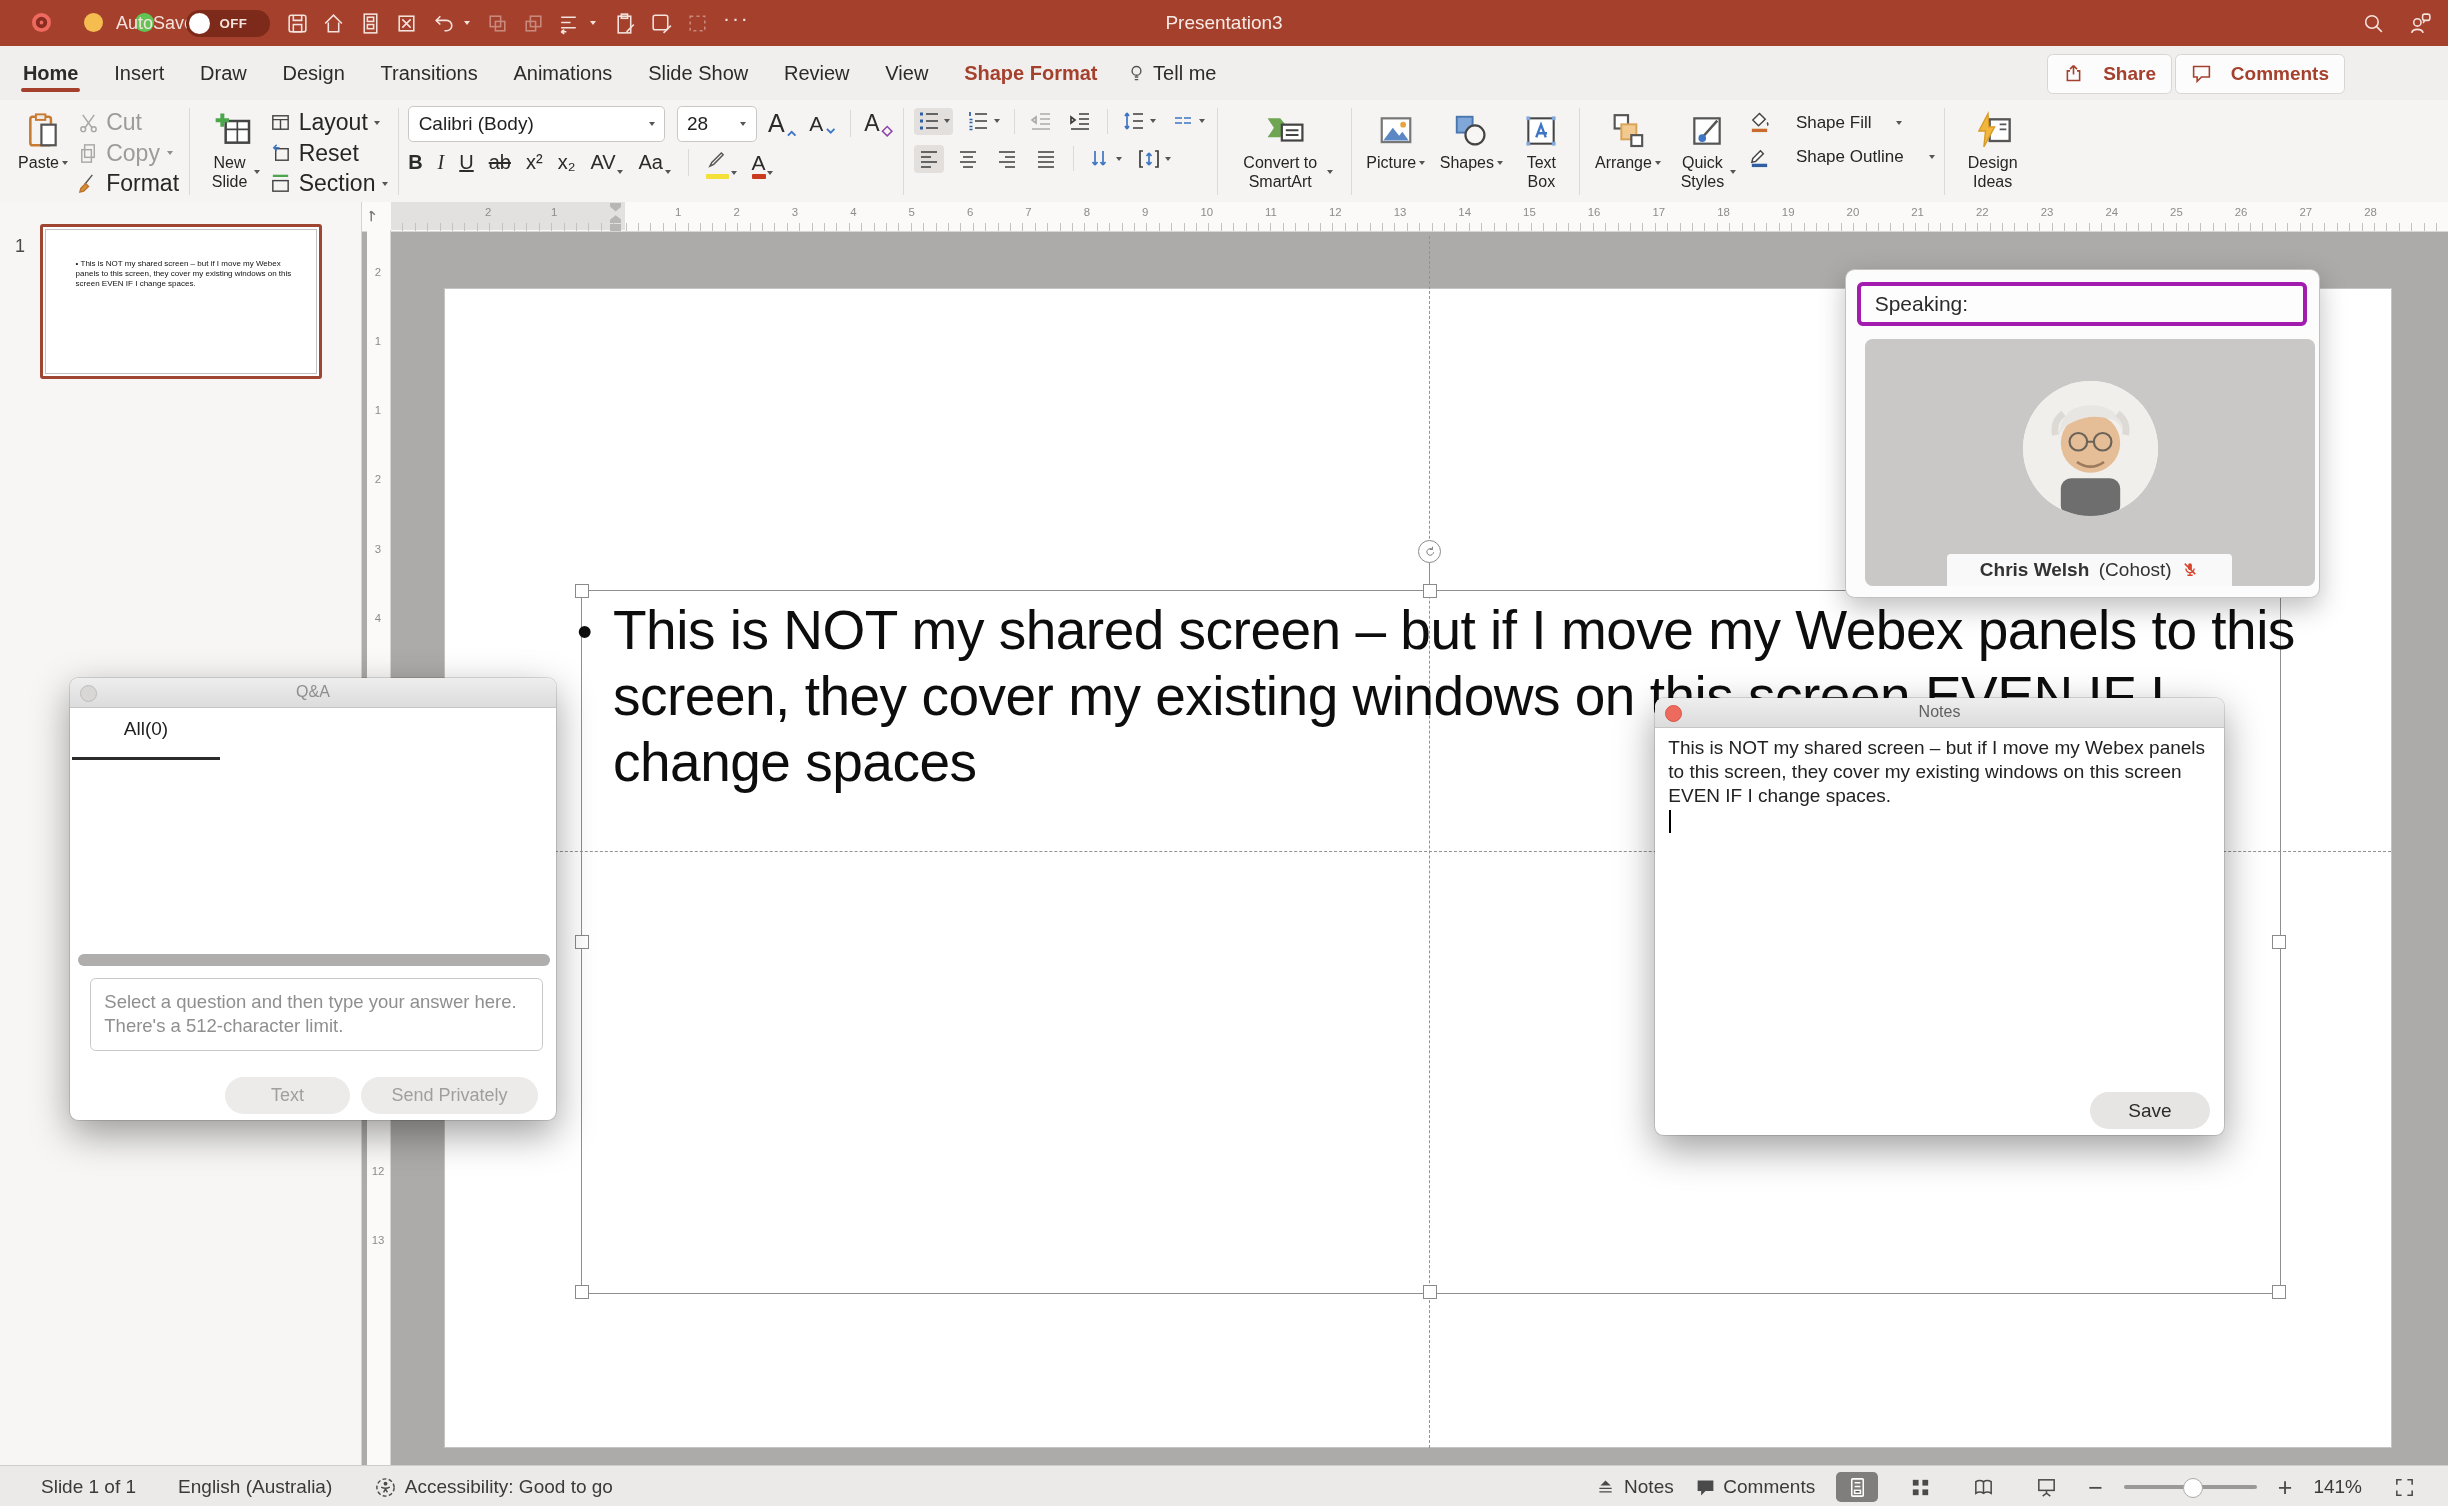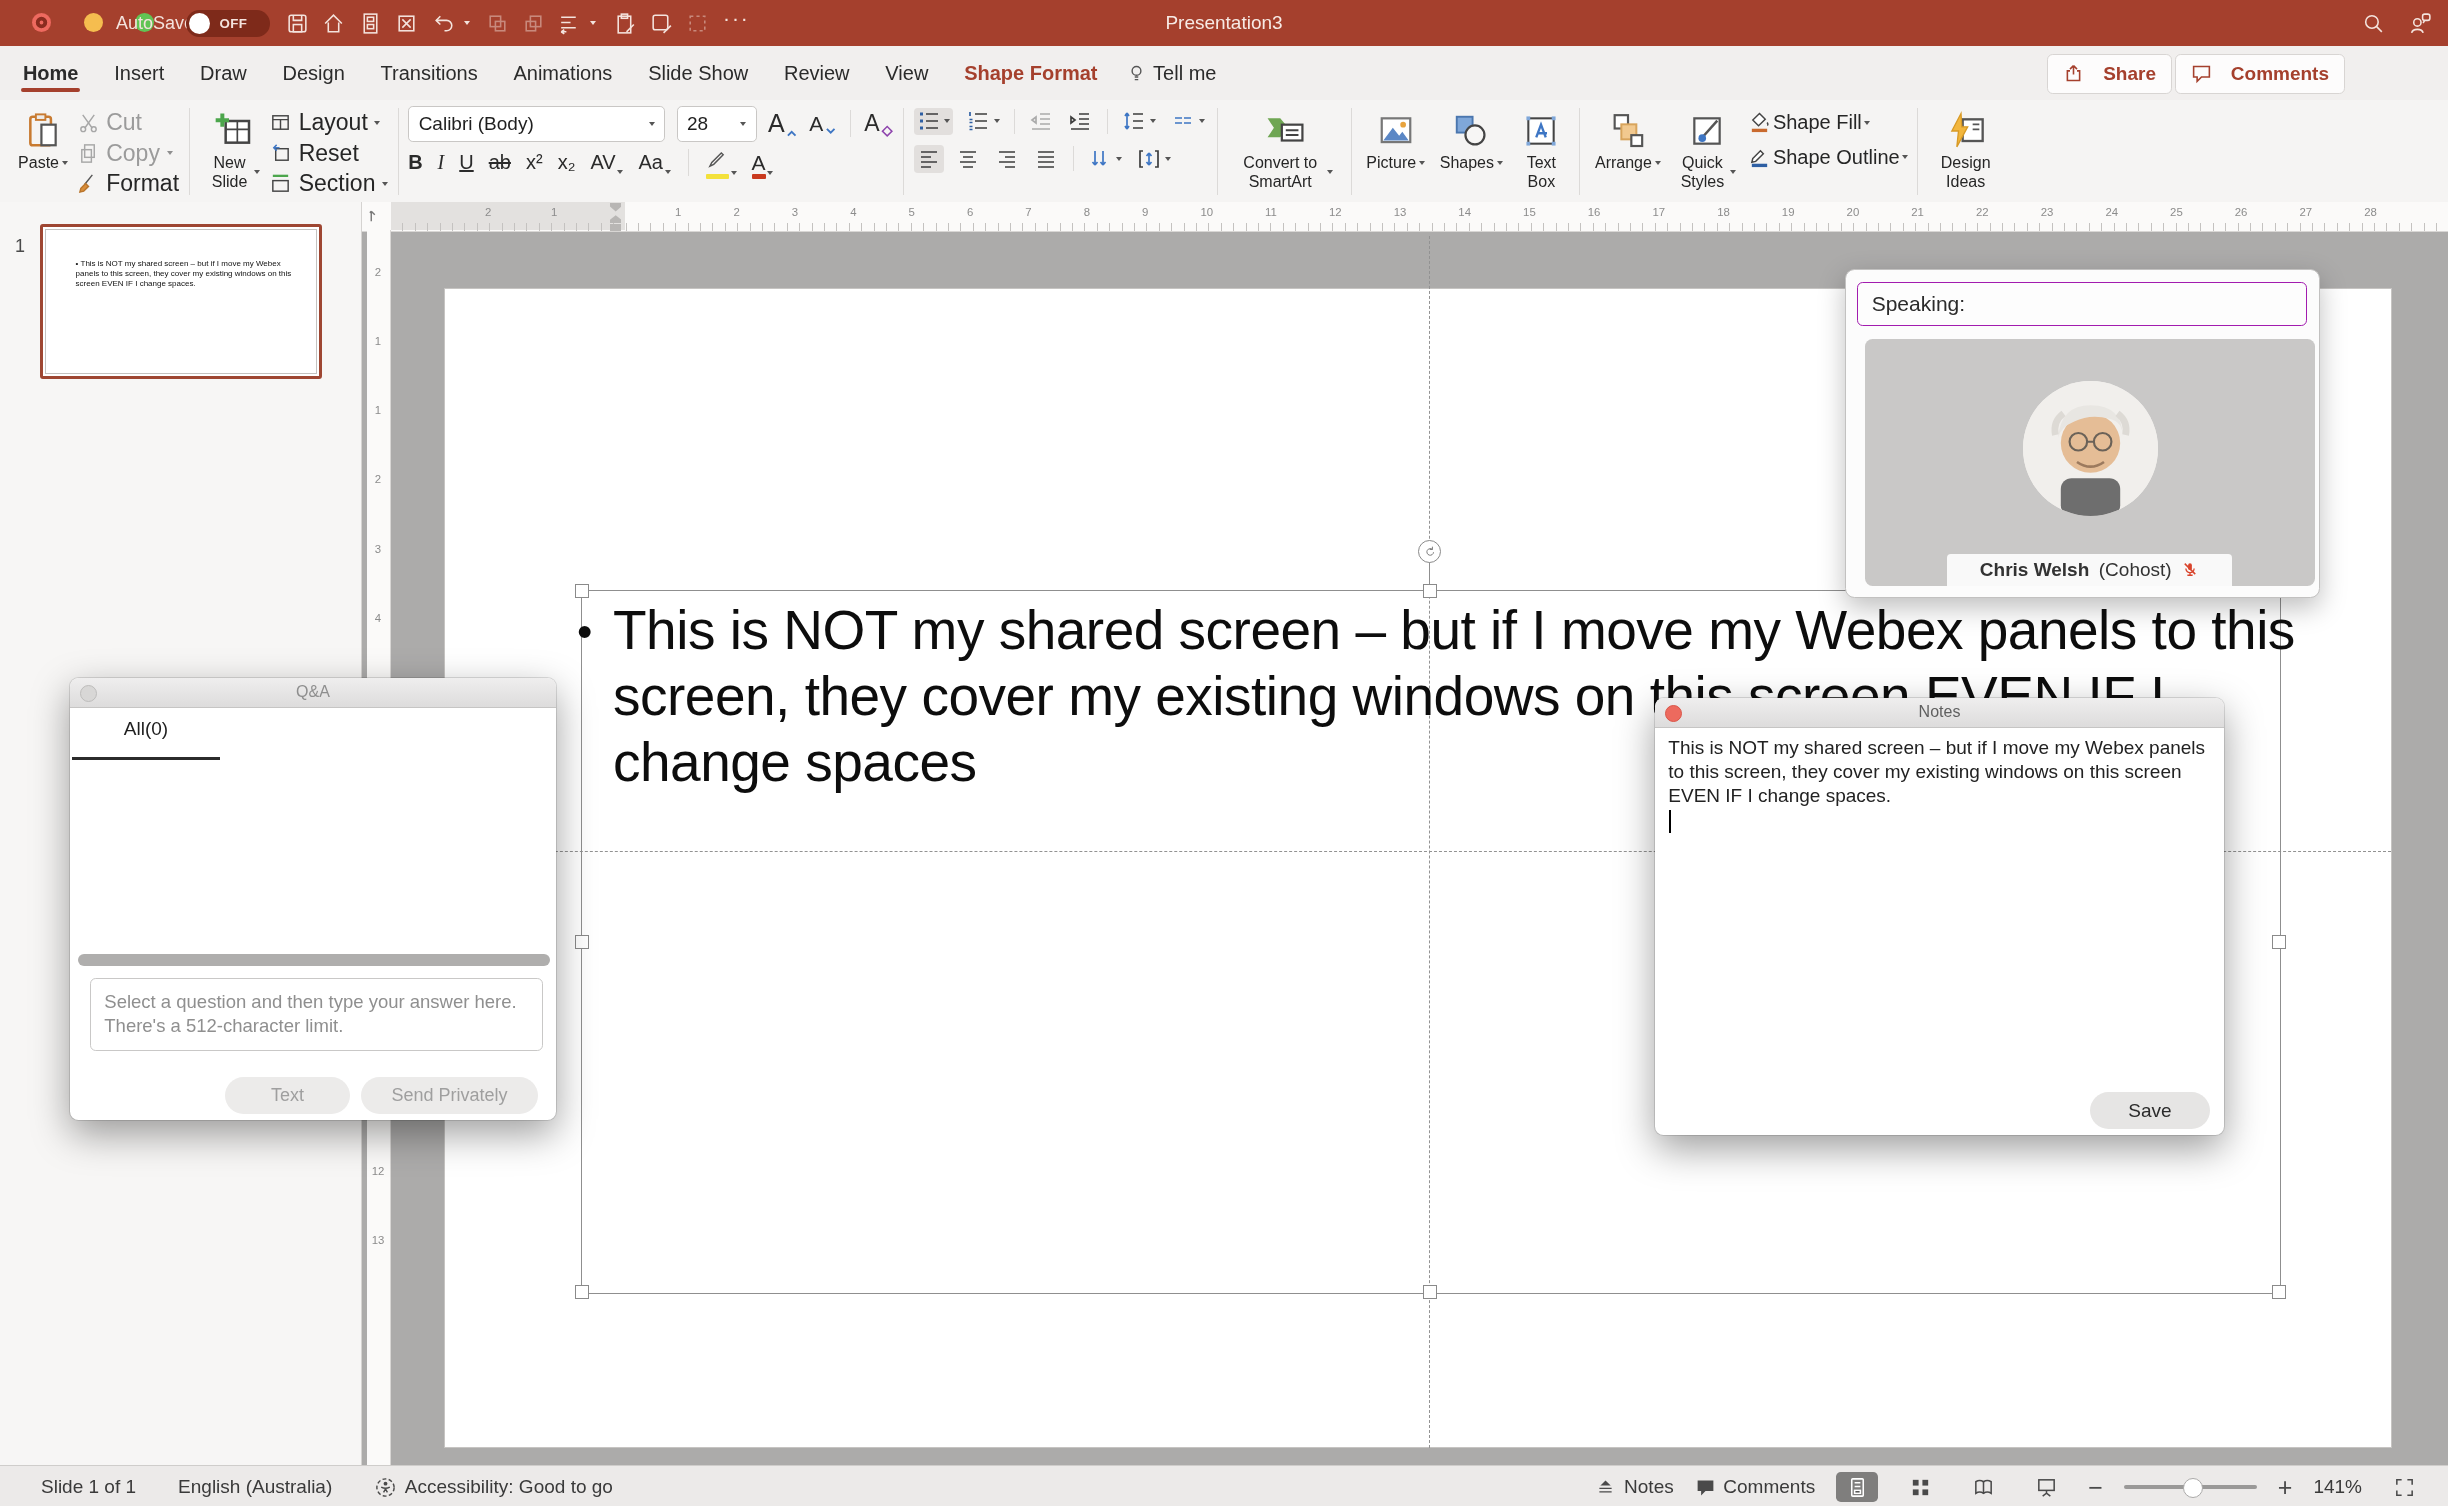--- a/index.html
+++ b/index.html
@@ -51,21 +51,21 @@
           justify-content:space-between;padding:0 9.5px;font-size:19px;color:#1f1f1f;}
   .fbtn{font-size:20px;color:#2b2b2b;display:flex;align-items:flex-end;gap:1.9px;position:relative;}
   .fmark{position:relative;display:inline-block;}
   .bar{position:absolute;left:0;right:0;bottom:-3.8px;height:4.8px;border-radius:1px;}
   .pgrp{display:flex;flex-direction:column;gap:9.5px;padding-top:7.6px;}
   .prow{display:flex;align-items:center;gap:9.5px;}
   .pbtn{display:flex;align-items:center;gap:3.8px;padding:1.9px 2.9px;border-radius:3.8px;}
   .pbtn.active{background:#E2DFDD;}
   .pbtn svg{width:24px;height:24px;stroke:#3d3d3d;fill:none;stroke-width:1.7;}
   .fills{display:flex;flex-direction:column;gap:11.4px;padding-top:3.8px;}
-  .fillrow{display:flex;align-items:center;gap:2px;font-size:20px;color:#262626;}
+  .fillrow{display:flex;align-items:center;gap:25px;font-size:17px;color:#262626;}
   
   .ruler{left:361px;top:202px;width:2087px;height:28.5px;background:#FBFAF9;border-bottom:1px solid #D8D6D4;}
   .ruler .grayseg{position:absolute;left:30px;top:0;width:234px;height:27.6px;background:#E3E1DF;}
   .rnum{font-size:11.4px;color:#8c8c8c;}
   .rnum-row{position:absolute;left:314px;top:3.8px;width:1702px;display:flex;justify-content:space-between;}
   .ticks{position:absolute;left:30px;right:0;bottom:0;height:7.6px;
          background:repeating-linear-gradient(to right,transparent 0 11.4px,#C4C2C0 11.4px 12.4px);}
   .lnum{position:absolute;top:3.8px;font-size:11.4px;color:#8c8c8c;}
   .marker{position:absolute;background:#B8B6B4;}
   .vruler{left:367px;top:230px;width:23px;height:1235px;background:#FBFAF9;border-right:1px solid #D8D6D4;}
@@ -106,21 +106,21 @@
   .chat-rcpt{position:absolute;left:99px;top:312px;font-size:19px;color:#1c1c1c;}
   .chat-chev{position:absolute;right:21px;top:314px;}
   .chat-chev svg{width:17px;height:17px;stroke:#555;fill:none;stroke-width:1.8;}
   .chat-ph{position:absolute;left:21px;top:364px;font-size:19px;color:#9b9b9b;}
   .notes-text{position:absolute;left:13.3px;top:38px;font-size:19px;line-height:24px;color:#222;}
   .caret{position:absolute;left:14.3px;top:112px;width:1.9px;height:23px;background:#000;}
   .save-btn{left:435px;top:394px;width:120px;background:#E6E5E4;color:#2b2b2b;font-size:19px;}
   
   .speaking{left:1845px;top:269px;width:473px;height:327px;background:#FCFCFC;border:1px solid #C2C1C0;border-radius:9.5px;
             box-shadow:0 9.5px 27px rgba(0,0,0,.25);z-index:10;}
-  .spk-head{position:absolute;left:11.4px;top:12.4px;width:450px;height:44px;border:1px solid #a21caf;border-radius:5.7px;
+  .spk-head{position:absolute;left:11.4px;top:12.4px;width:450px;height:44px;border:4px solid #a21caf;border-radius:5.7px;
             box-sizing:border-box;display:flex;align-items:center;padding-left:13.3px;font-size:21px;color:#2b2b2b;background:#FDFDFD;}
   .spk-video{position:absolute;left:19px;top:69px;width:450px;height:247px;background:#C9C8C7;border-radius:7.6px;}
   .avatar{position:absolute;left:158px;top:42px;width:135px;height:135px;border-radius:50%;background:#F2F0ED;overflow:hidden;}
   .nameplate{position:absolute;left:82px;bottom:0;width:285px;height:32px;background:rgba(253,253,253,.92);border-radius:3.8px 3.8px 0 0;
              display:flex;align-items:center;justify-content:center;gap:9.5px;font-size:19px;color:#333;}
   .nameplate .nm{font-weight:bold;}
   .mic svg{width:18px;height:18px;display:block;}
   
   .statusbar{left:0;top:1465px;width:2448px;height:42px;background:#ECEAE9;border-top:1px solid #CFCDCB;
              display:flex;align-items:center;font-size:19px;color:#3a3a3a;}

